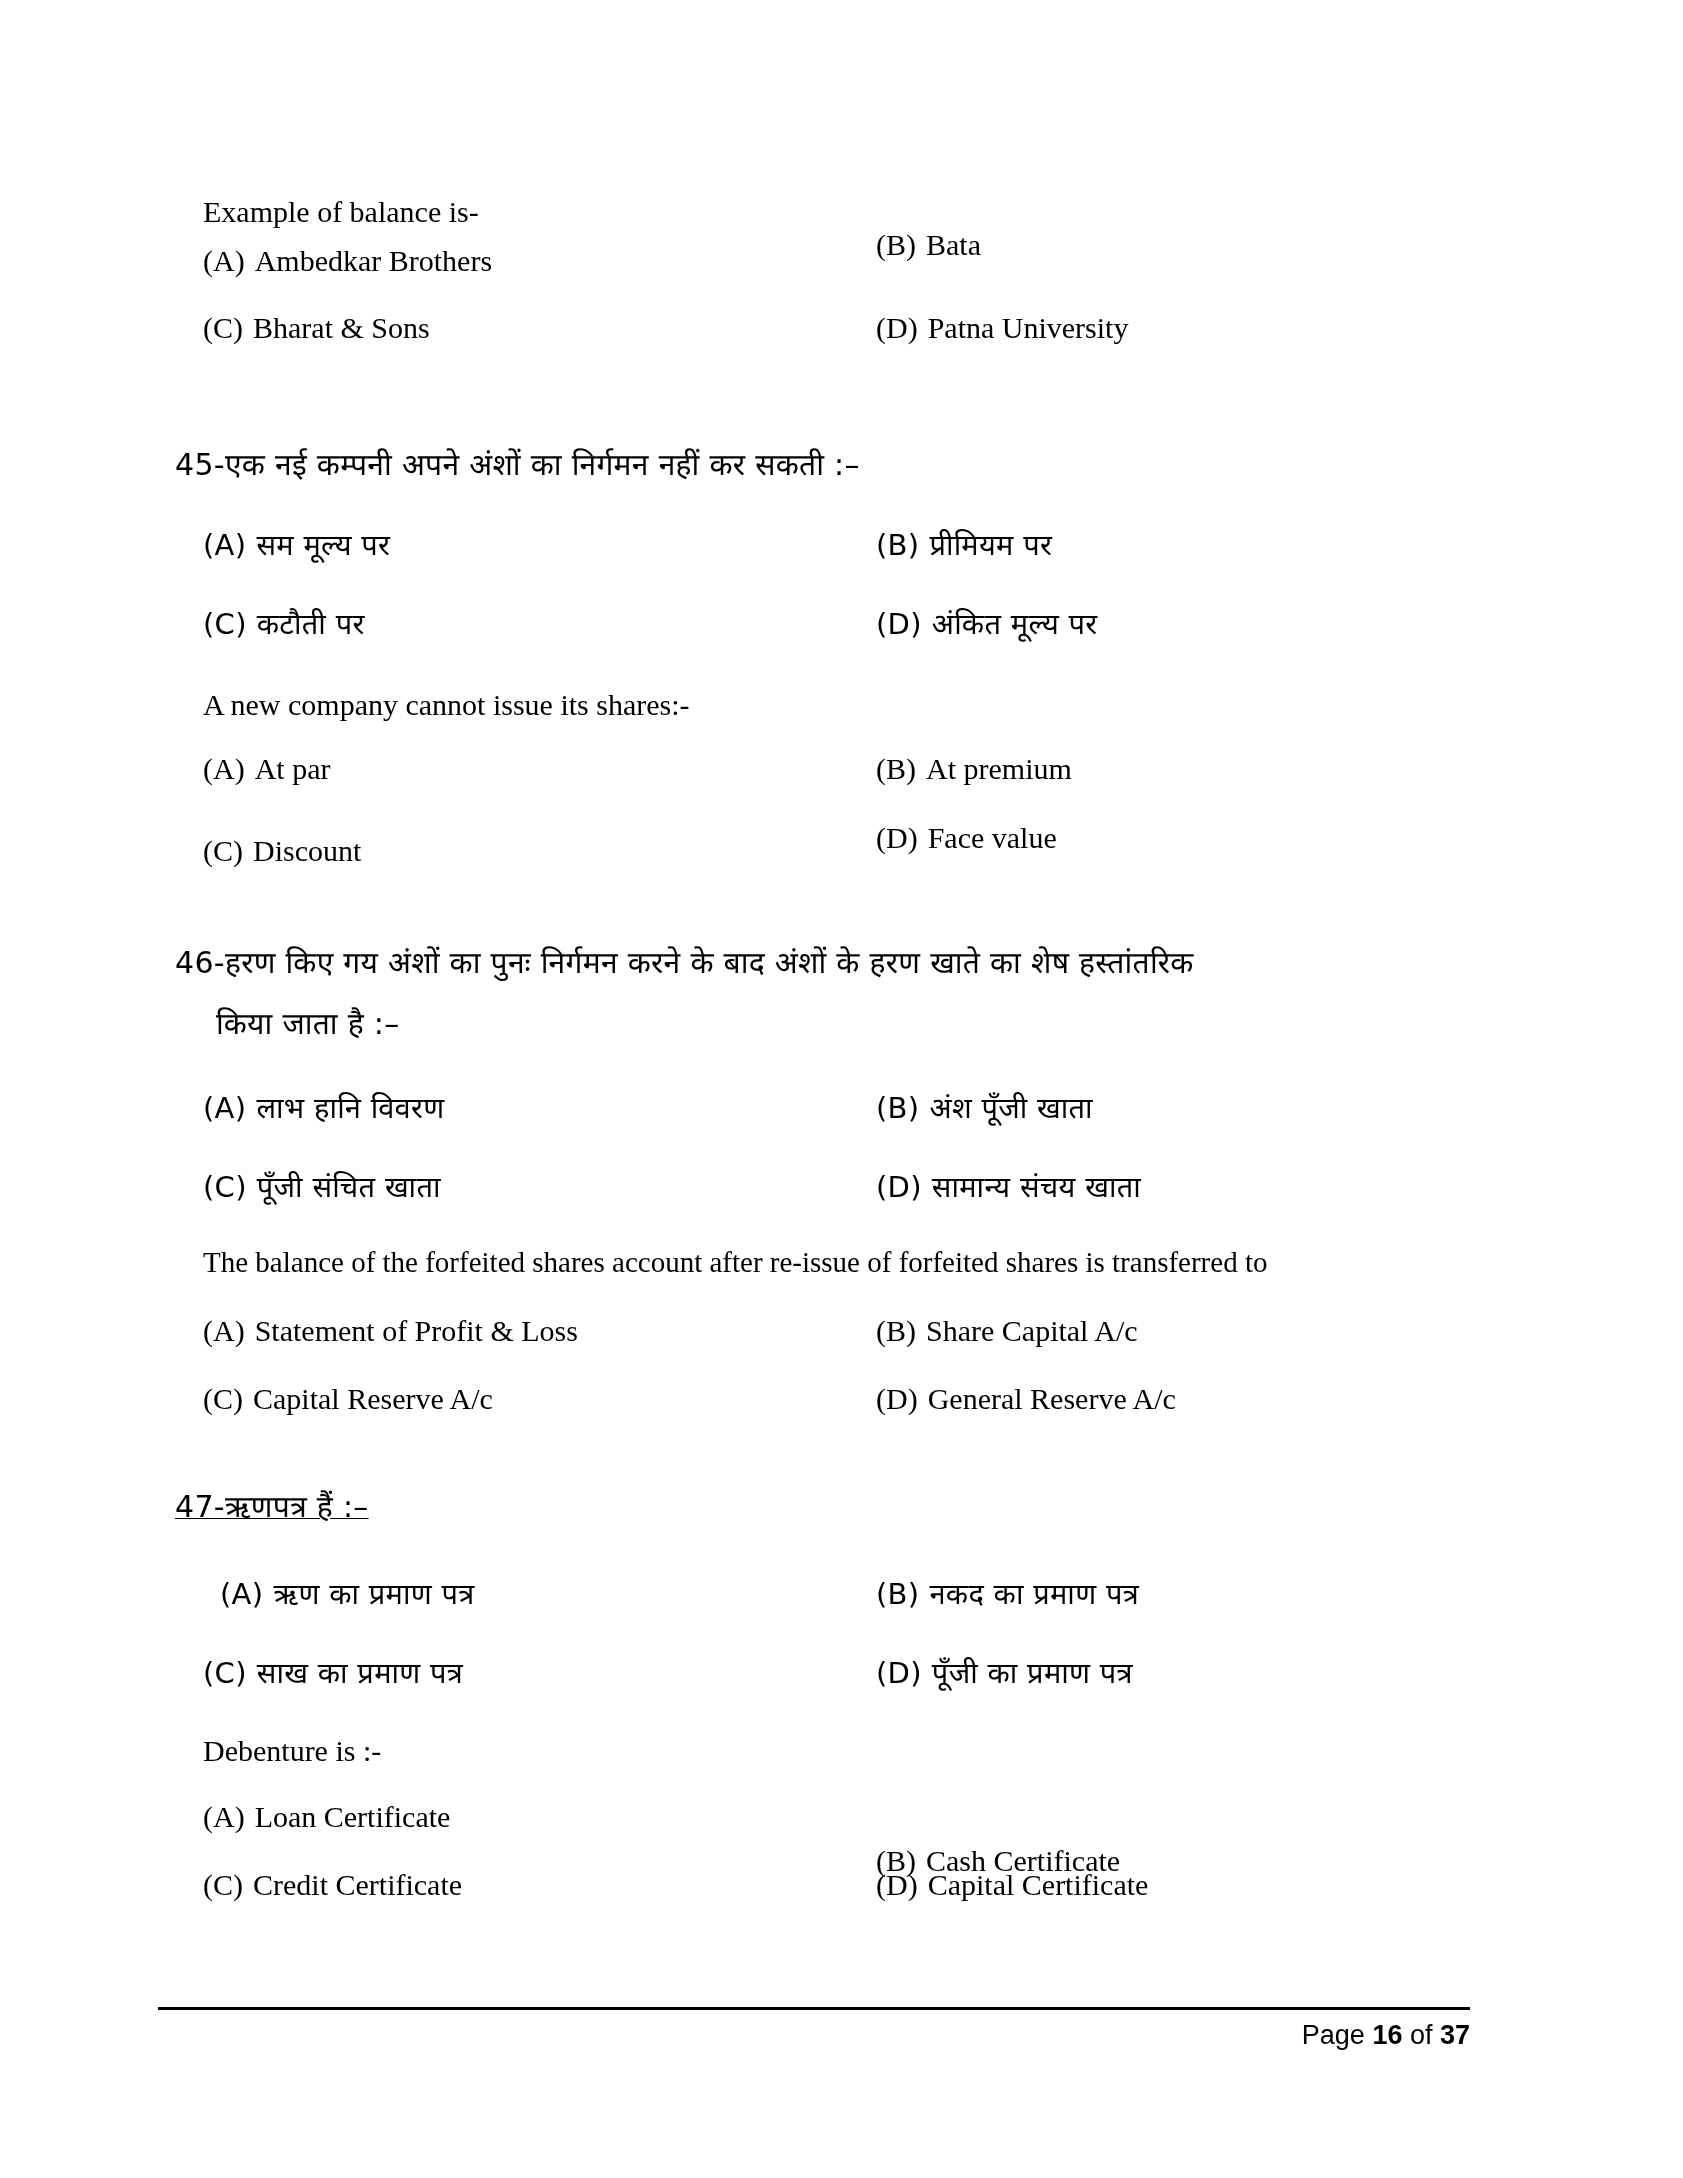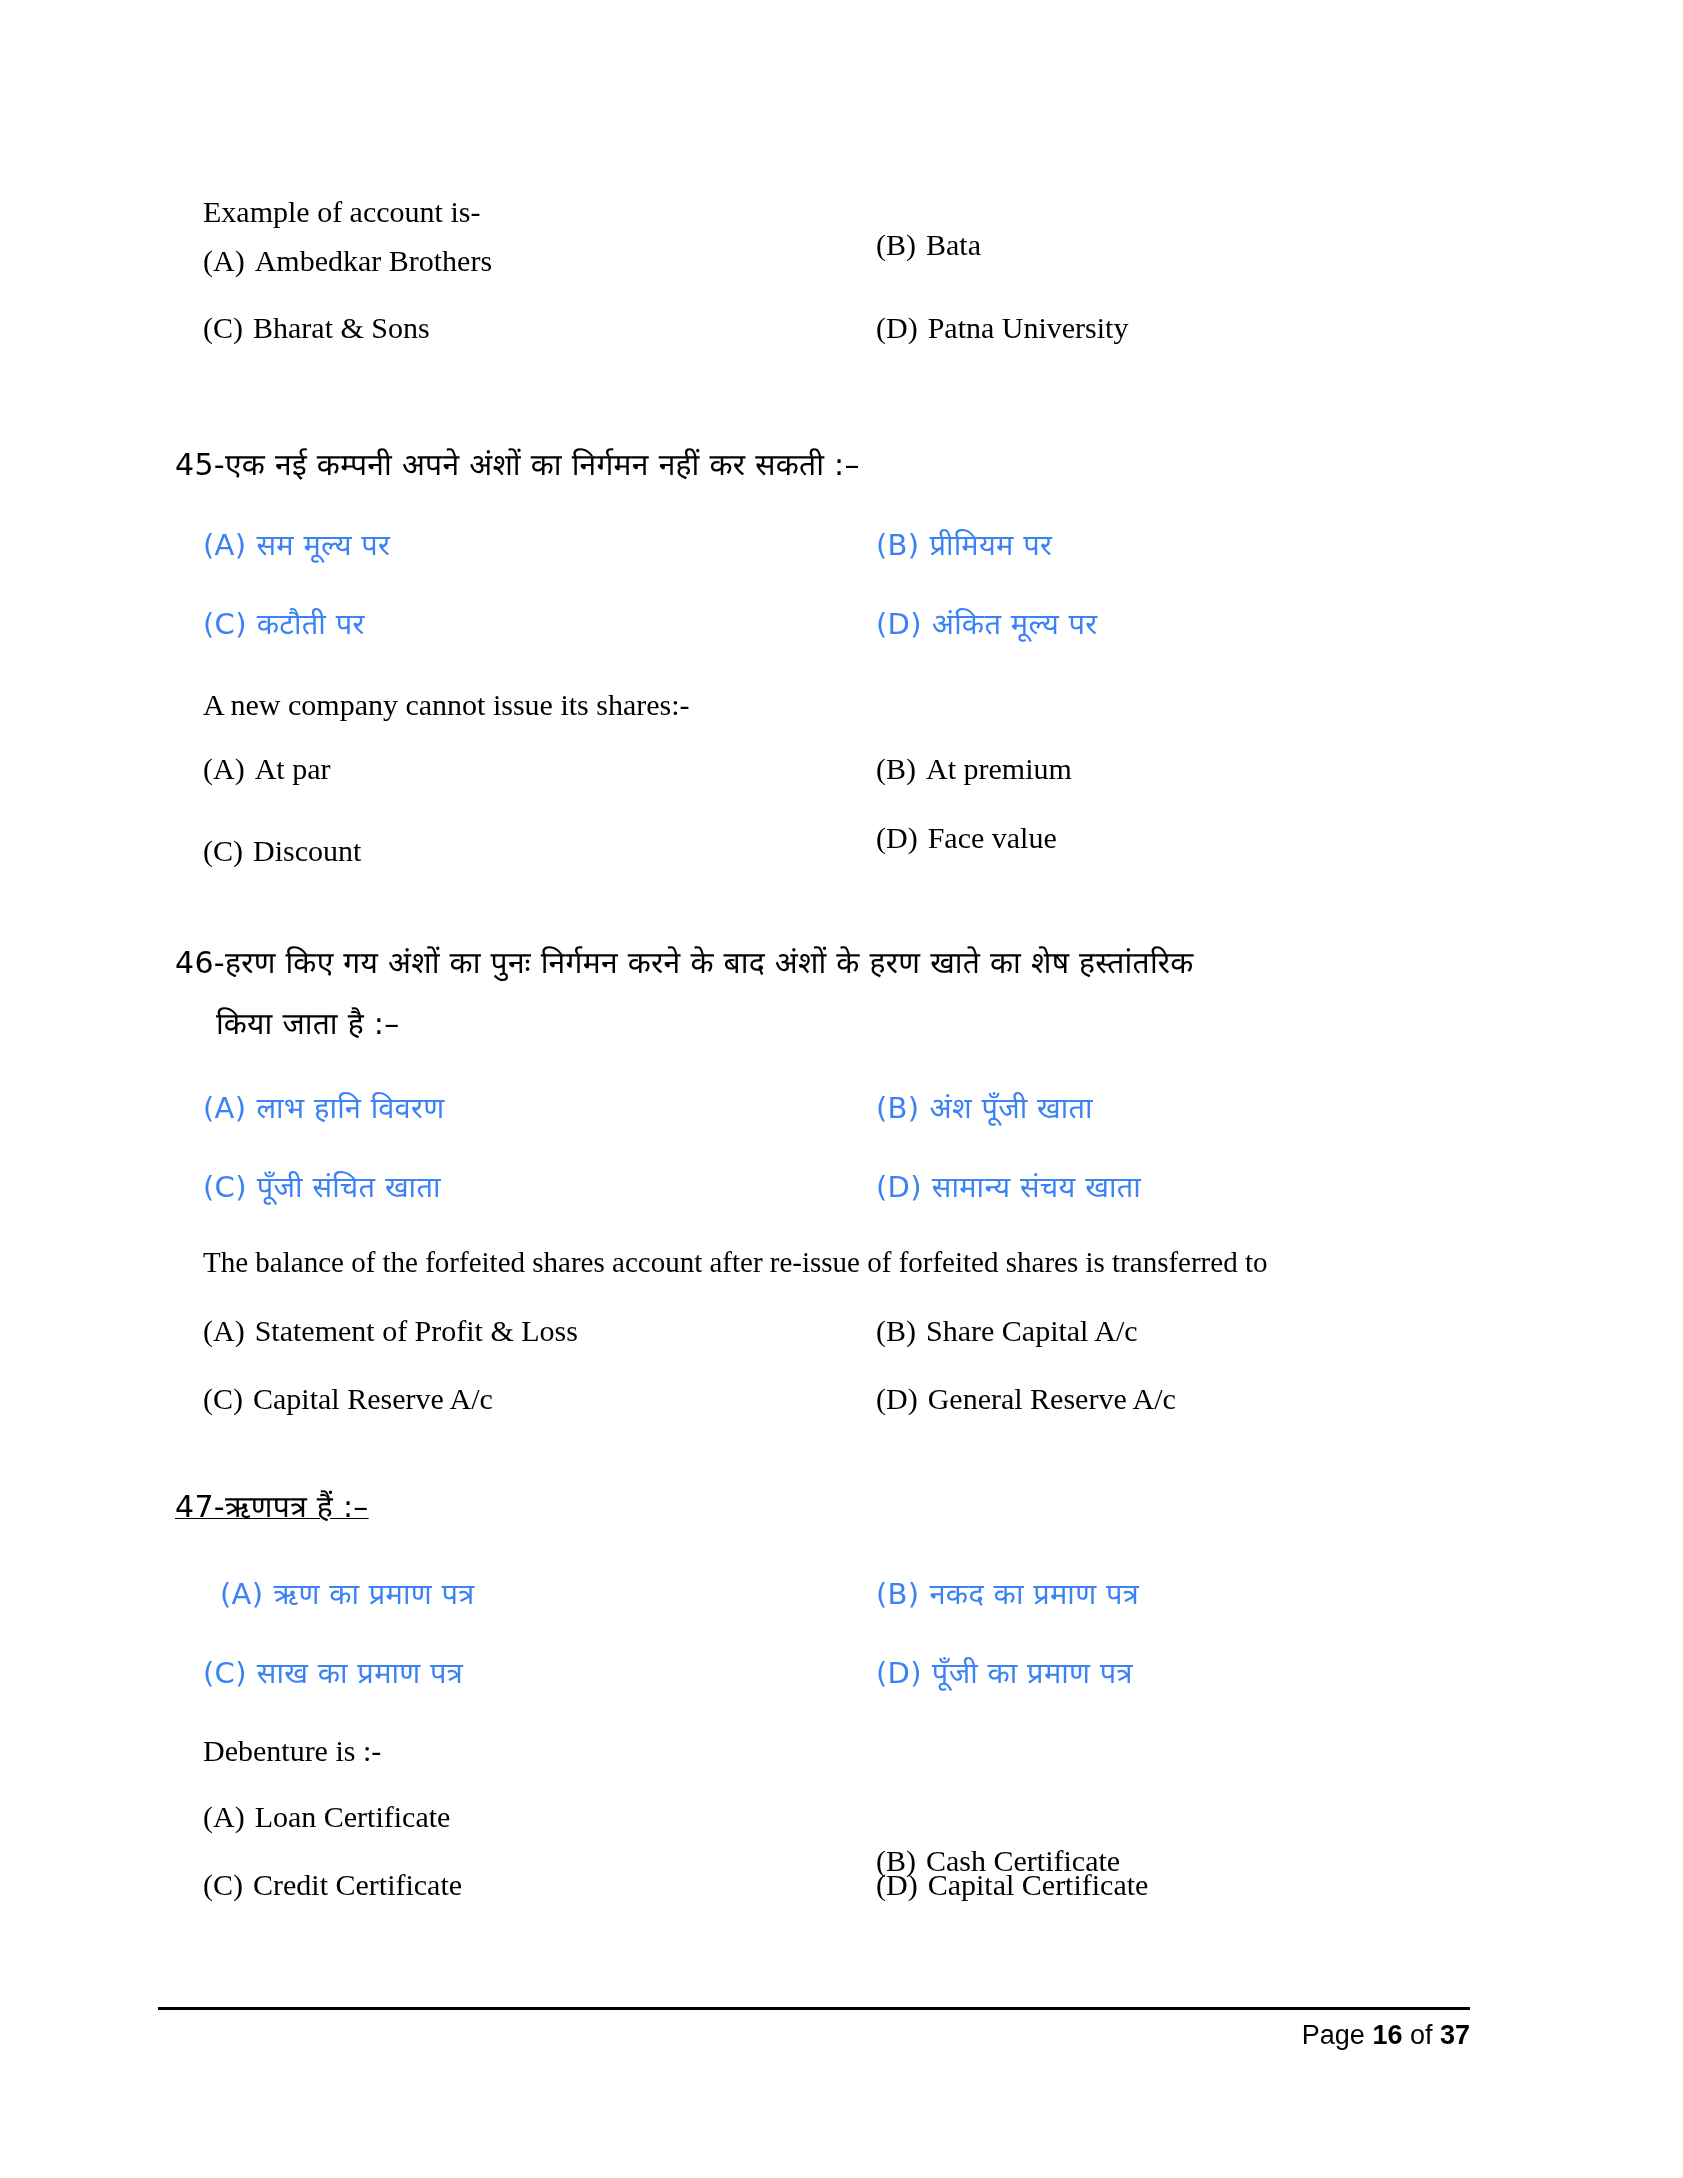--- a/index.html
+++ b/index.html
@@ -52,21 +52,21 @@
   .opt-en {
     font-family: "Liberation Serif", "DejaVu Serif", serif;
     font-size: 30px;
     color: #000;
     white-space: nowrap;
   }
 
   .opt-hi {
     font-family: "DejaVu Sans", sans-serif;
     font-size: 29px;
-    color: #3b82f6;
+    color: #000000;
     letter-spacing: 0.3px;
     white-space: nowrap;
   }
 
   
   .optrow {
     position: relative;
     width: 1683px;
     height: 0;
   }
@@ -109,21 +109,21 @@
     white-space: nowrap;
   }
   .footer-text b { font-weight: 700; }
 </style>
 </head>
 <body>
 
 <div class="page">
   <div class="content">
 
-    <div class="stem-en ln" style="left:203px; top:194px;">Example of account is-</div>
+    <div class="stem-en ln" style="left:203px; top:194px;">Example of balance is-</div>
 
     <div class="optrow">
       <div class="optcell opt-en" style="left:203px; top:244px;">
         <span class="optlabel">(A)</span><span class="opttext">Ambedkar Brothers</span>
       </div>
       <div class="optcell opt-en" style="left:876px; top:228px;">
         <span class="optlabel">(B)</span><span class="opttext">Bata</span>
       </div>
     </div>
 

